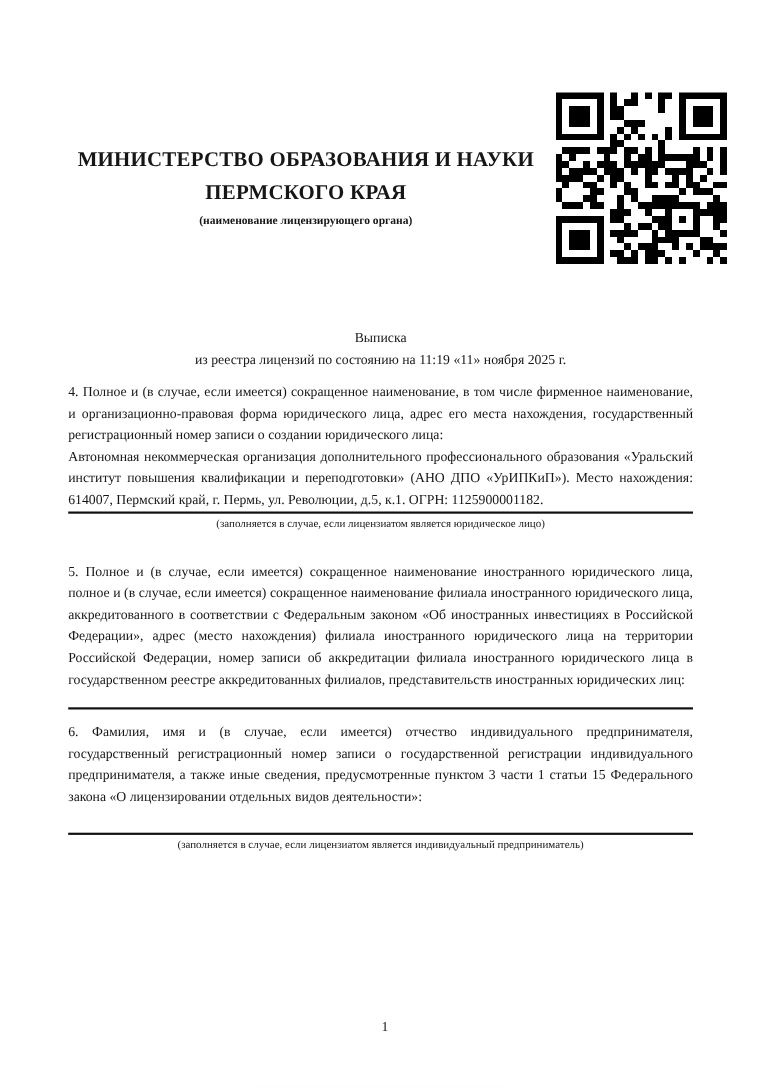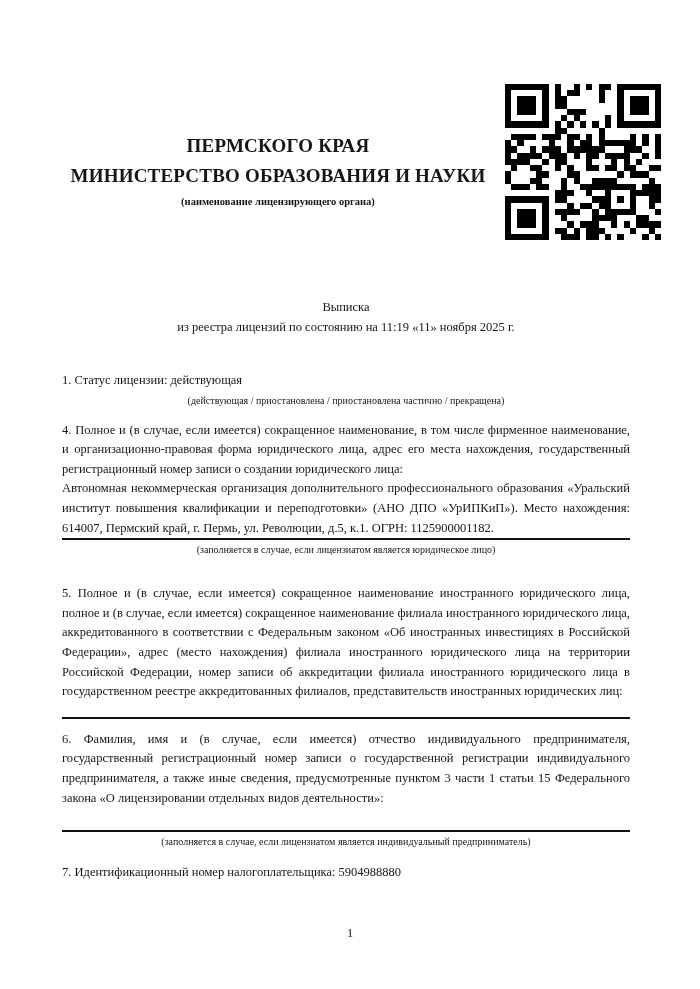--- a/index.html
+++ b/index.html
@@ -24,22 +24,22 @@
   .fill-caption{font-size:10px;line-height:19px;text-align:center;}
   .page-number{position:absolute;top:926px;left:0;width:700px;text-align:center;font-size:12.5px;}
   .qr-wrap svg{display:block;}
 </style>
 </head>
 <body>
 
 <div class="page">
 
   <div class="ministry">
+    <div class="ministry-name">МИНИСТЕРСТВО ОБРАЗОВАНИЯ И НАУКИ</div>
     <div class="ministry-name">ПЕРМСКОГО КРАЯ</div>
-    <div class="ministry-name">МИНИСТЕРСТВО ОБРАЗОВАНИЯ И НАУКИ</div>
     <div class="ministry-caption">(наименование лицензирующего органа)</div>
   </div>
 
   <div class="qr-wrap" id="qr">
       <svg viewBox="0 0 25 25" width="100%" height="100%" shape-rendering="crispEdges" fill="#000">
         <rect x="0" y="0" width="1" height="1"></rect>
         <rect x="1" y="0" width="1" height="1"></rect>
         <rect x="2" y="0" width="1" height="1"></rect>
         <rect x="3" y="0" width="1" height="1"></rect>
         <rect x="4" y="0" width="1" height="1"></rect>
@@ -361,24 +361,20 @@
       </svg>
     </div>
 
   <div class="content">
 
     <div class="doc-title">
       <div>Выписка</div>
       <div>из реестра лицензий по состоянию на 11:19 «11» ноября 2025 г.</div>
     </div>
 
-    <div class="item item-first">
-      <div>1. Статус лицензии: действующая</div>
-      <div class="inline-caption">(действующая / приостановлена / приостановлена частично / прекращена)</div>
-    </div>
 
 
 
     <div class="item" style="margin-top:10px;">
       <div class="para">4. Полное и (в случае, если имеется) сокращенное наименование, в том числе фирменное наименование, и организационно-правовая форма юридического лица, адрес его места нахождения, государственный регистрационный номер записи о создании юридического лица:</div>
       <div class="para">Автономная некоммерческая организация дополнительного профессионального образования «Уральский институт повышения квалификации и переподготовки» (АНО ДПО «УрИПКиП»). Место нахождения: 614007, Пермский край, г. Пермь, ул. Революции, д.5, к.1. ОГРН: 1125900001182.</div>
       <hr class="rule">
       <div class="fill-caption">(заполняется в случае, если лицензиатом является юридическое лицо)</div>
     </div>
 
@@ -386,21 +382,18 @@
       <div class="para">5. Полное и (в случае, если имеется) сокращенное наименование иностранного юридического лица, полное и (в случае, если имеется) сокращенное наименование филиала иностранного юридического лица, аккредитованного в соответствии с Федеральным законом «Об иностранных инвестициях в Российской Федерации», адрес (место нахождения) филиала иностранного юридического лица на территории Российской Федерации, номер записи об аккредитации филиала иностранного юридического лица в государственном реестре аккредитованных филиалов, представительств иностранных юридических лиц:</div>
       <hr class="rule rule-gap">
     </div>
 
     <div class="item" style="margin-top:11px;">
       <div class="para">6. Фамилия, имя и (в случае, если имеется) отчество индивидуального предпринимателя, государственный регистрационный номер записи о государственной регистрации индивидуального предпринимателя, а также иные сведения, предусмотренные пунктом 3 части 1 статьи 15 Федерального закона «О лицензировании отдельных видов деятельности»:</div>
       <hr class="rule rule-gap-lg">
       <div class="fill-caption">(заполняется в случае, если лицензиатом является индивидуальный предприниматель)</div>
     </div>
 
-    <div class="item" style="margin-top:12px;">
-      <div>7. Идентификационный номер налогоплательщика: 5904988880</div>
-    </div>
 
   </div>
 
   <div class="page-number">1</div>
 
 </div>
 
 </body></html>

